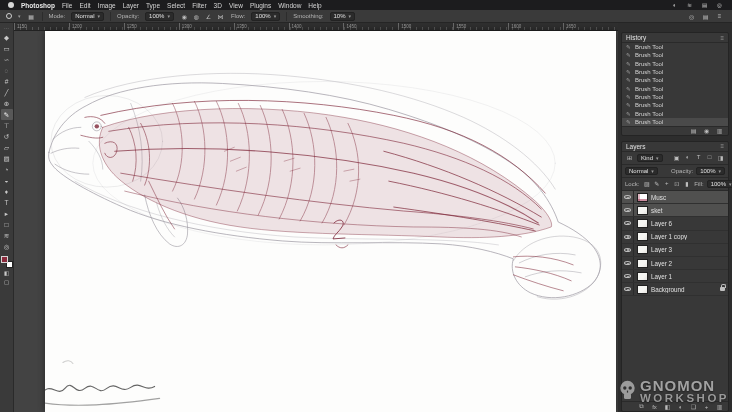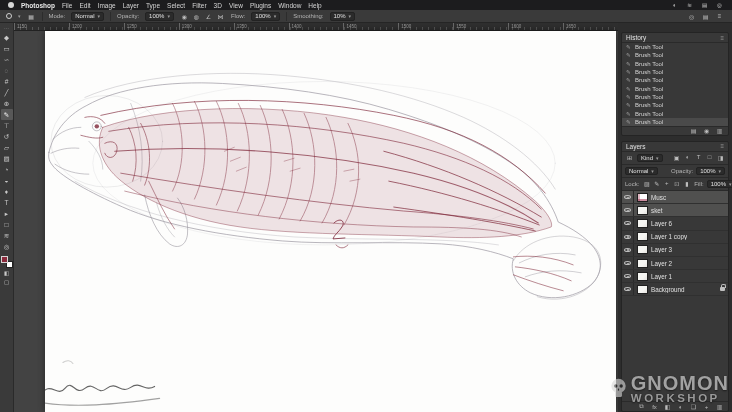--- a/index.html
+++ b/index.html
@@ -82,21 +82,21 @@
   .mlock::before { content:''; position:absolute; left:1px; top:-3px; width:3px; height:3px;
     border:1px solid #c0c0c0; border-bottom:none; border-radius:2px 2px 0 0; }
   .lfoot { margin-top:auto; height:10px; border-top:1px solid #2a2a2a; display:flex; align-items:center;
     justify-content:flex-end; gap:4px; padding:0 4px; }
 
   
   .watermark { position:absolute; right:3px; bottom:8px; z-index:60; opacity:.62; pointer-events:none;
     display:flex; align-items:center; gap:4px; color:#e3e3e3;
     text-shadow:0 1px 2px rgba(0,0,0,.8), 0 0 1px rgba(0,0,0,.6); }
   .wm-text { text-align:left; line-height:1; }
-  .wm-title { font-size:20px; font-weight:bold; letter-spacing:1px; }
+  .wm-title { font-size:15px; font-weight:bold; letter-spacing:1px; }
   .wm-sub { font-size:11.5px; font-weight:bold; letter-spacing:2.5px; color:#d5d5d5; }
 </style>
 </head>
 <body>
 
 <div class="app">
 
   <div class="menubar">
     <span class="apple"></span>
     <span class="appname">Photoshop</span>

